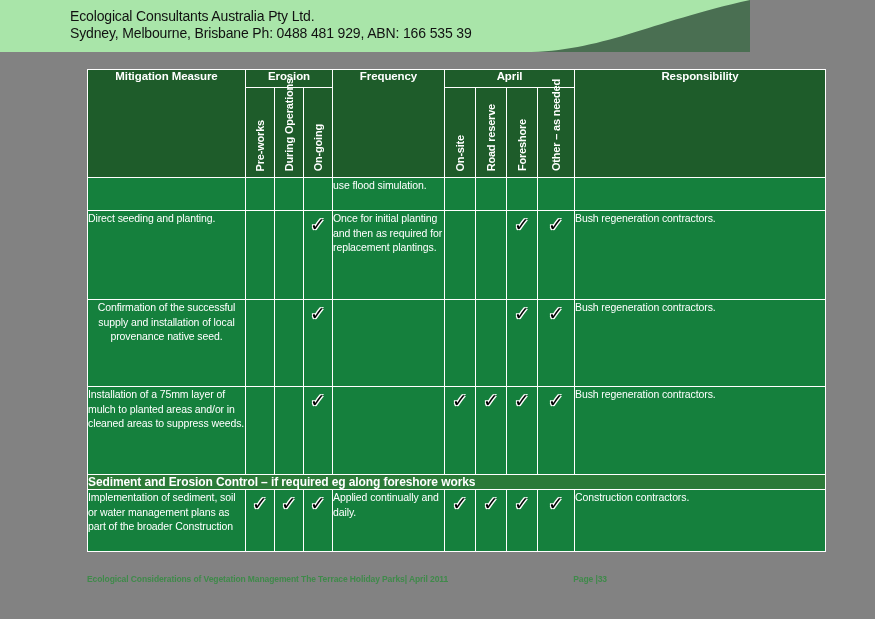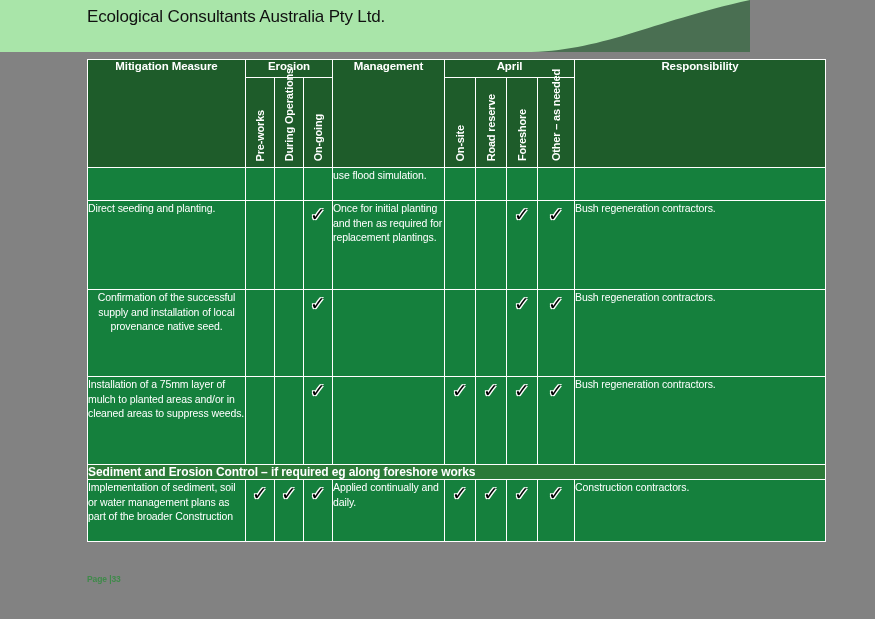--- a/index.html
+++ b/index.html
@@ -26,33 +26,33 @@
   }
   .banner-curve {
     position: absolute;
     right: 0; top: 0;
     width: 300px; height: 52px;
     overflow: hidden;
   }
   .banner-curve svg { display: block; }
   .banner-text {
     position: absolute;
-    left: 87px; top: 8px;
+    left: 70px; top: 8px;
     color: #111111;
-    font-size: 17px;
+    font-size: 14px;
     line-height: 17px;
     letter-spacing: -0.15px;
     white-space: nowrap;
   }
   .banner-line { display: block; }
 
   
   .table-wrap {
     position: absolute;
-    left: 87px; top: 59px;
+    left: 87px; top: 69px;
     width: 738px;
   }
   table.mit {
     border-collapse: collapse;
     table-layout: fixed;
     width: 738px;
   }
   table.mit td, table.mit th {
     border: 1.2px solid #ffffff;
     padding: 0;
@@ -146,20 +146,21 @@
 <div id="page">
 
   <div class="banner">
     <div class="banner-curve">
       <svg width="300" height="52" viewBox="0 0 300 52" aria-hidden="true">
         <path d="M300,0 L300,52 L75,52 C150,52 200,22 300,0 Z" fill="#4a6f52"></path>
       </svg>
     </div>
     <div class="banner-text">
       <span class="banner-line">Ecological Consultants Australia Pty Ltd.</span>
+      <span class="banner-line">Sydney, Melbourne, Brisbane Ph: 0488 481 929, ABN: 166 535 39</span>
     </div>
   </div>
 
   <div class="table-wrap">
     <table class="mit">
       <colgroup>
         <col style="width:158px">
         <col style="width:29px">
           <col style="width:29px">
           <col style="width:29px">
@@ -168,21 +169,21 @@
           <col style="width:31px">
           <col style="width:31px">
           <col style="width:37px">
         <col style="width:251px">
       </colgroup>
 
       <thead>
         <tr>
           <th class="hdr hdr-top" rowspan="2">Mitigation Measure</th>
           <th class="hdr hdr-top" colspan="3">Erosion</th>
-          <th class="hdr hdr-top" rowspan="2">Management</th>
+          <th class="hdr hdr-top" rowspan="2">Frequency</th>
           <th class="hdr hdr-top" colspan="4">April</th>
           <th class="hdr hdr-top" rowspan="2">Responsibility</th>
         </tr>
         <tr>
           <th class="hdr-rot">
             <span class="rot-inner">
                 <span class="rot-txt">Pre-works</span>
               </span>
           </th>
           <th class="hdr-rot">
@@ -280,16 +281,17 @@
             <td class="bdy center"><span class="check">✓</span></td>
             <td class="bdy center"><span class="check">✓</span></td>
             <td class="bdy center"><span class="check">✓</span></td>
             <td class="bdy">Construction contractors.</td>
           </tr>
         </tbody>
     </table>
   </div>
 
   <div class="footer">
+    <span>Ecological Considerations of Vegetation Management The Terrace Holiday Parks| April 2011</span>
     <span class="footer-page">Page |33</span>
   </div>
 
 </div>
 
 </body></html>

